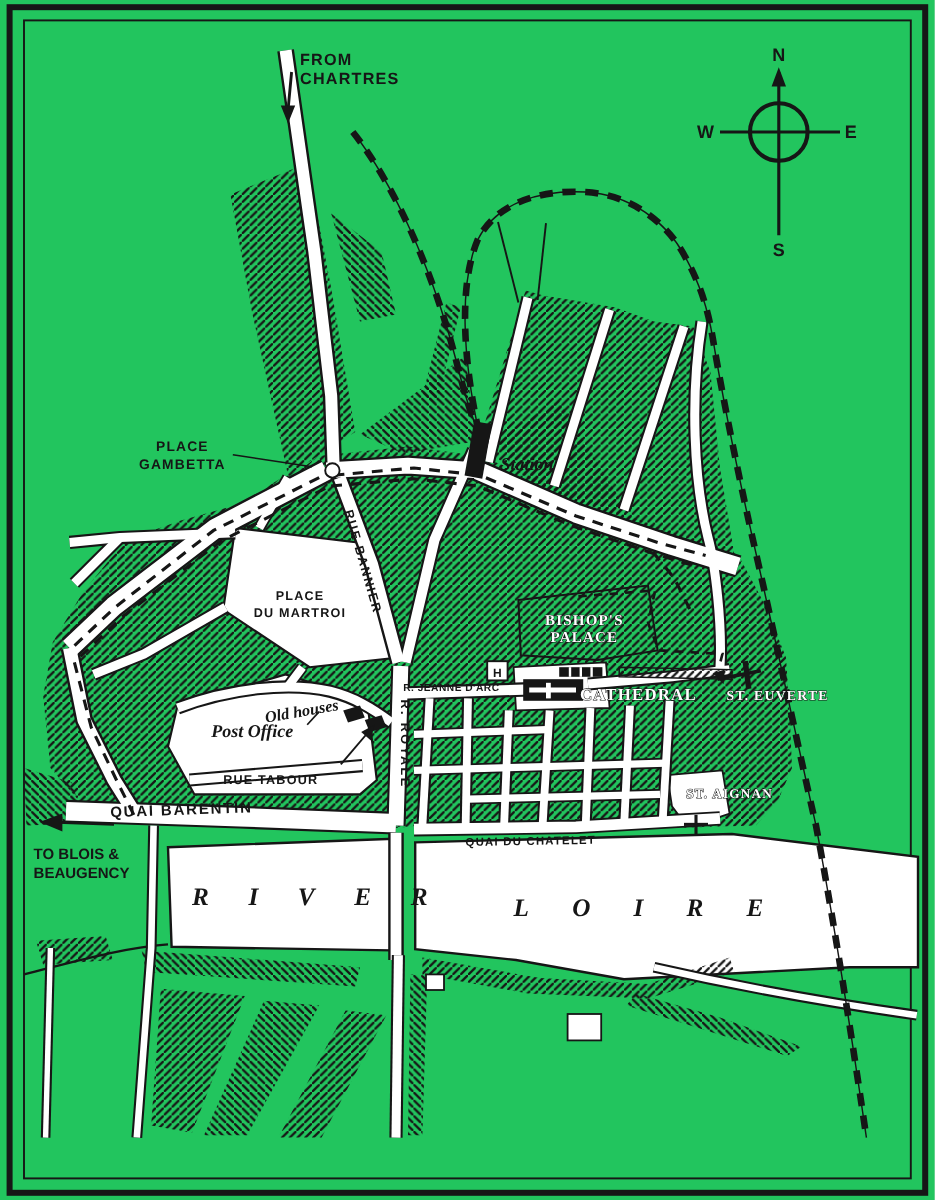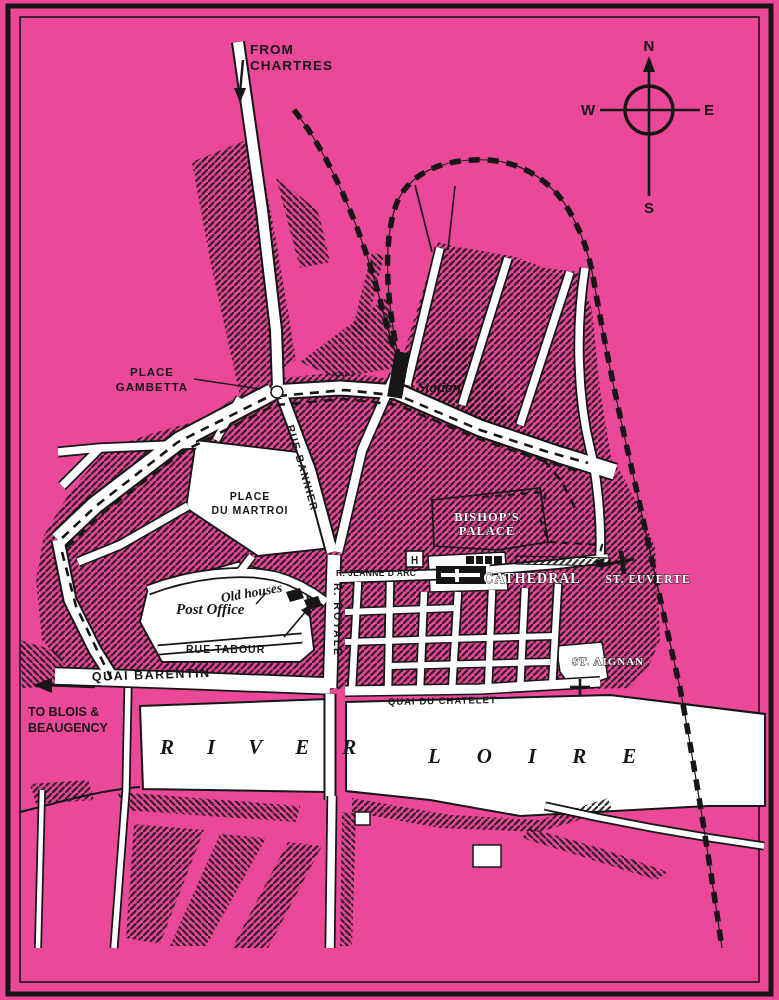--- a/index.html
+++ b/index.html
@@ -1,16 +1,16 @@
 <!DOCTYPE html>
 <html><head>
 <meta charset="utf-8">
 <style>
   html,body{margin:0;padding:0;background:#e8e8e4;}
-  .stage{width:779px;height:1000px;background:#ec4899;position:relative;overflow:hidden;}
+  .stage{width:779px;height:1000px;background:#22c55e;position:relative;overflow:hidden;}
   svg{display:block;}
   text{font-family:"Liberation Sans",sans-serif;fill:#161616;}
   .cap{font-weight:700;}
   .ital{font-family:"Liberation Serif",serif;font-style:italic;font-weight:700;}
   .oc{font-family:"Liberation Serif",serif;font-weight:700;fill:#ffffff;stroke:#161616;stroke-width:0.85;paint-order:stroke;letter-spacing:1px;}
   .riv{font-family:"Liberation Serif",serif;font-style:italic;font-weight:600;}
 </style>
 </head>
 <body>
 

